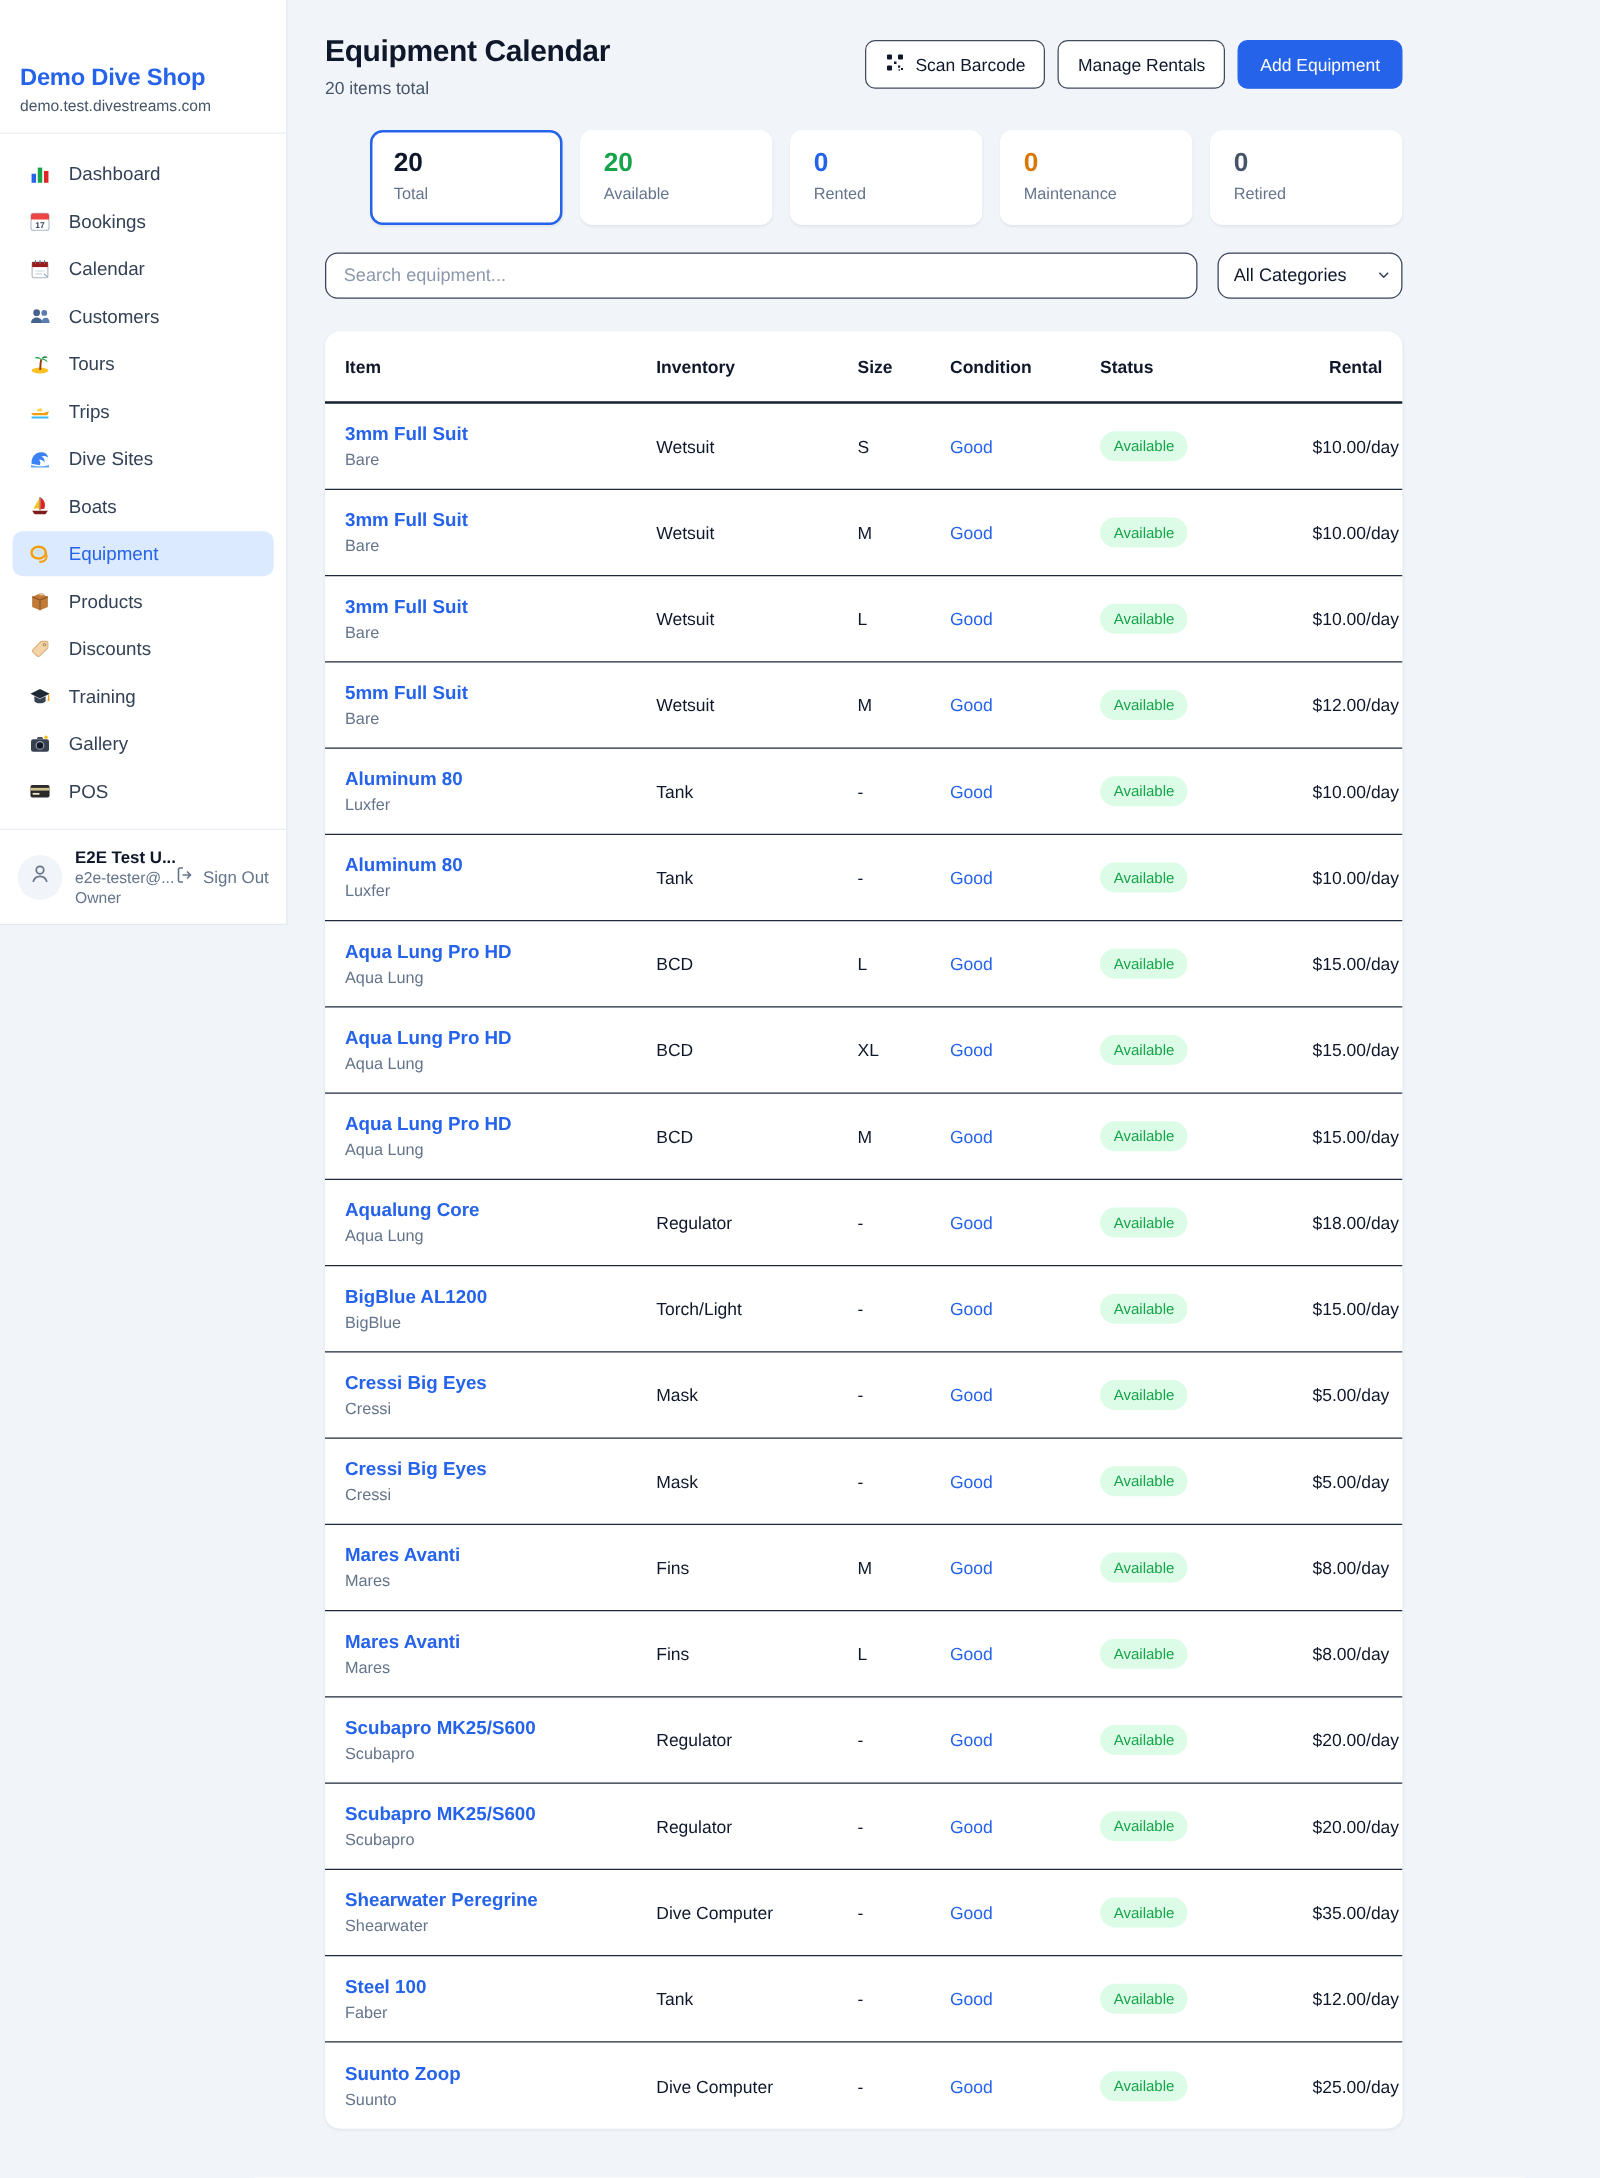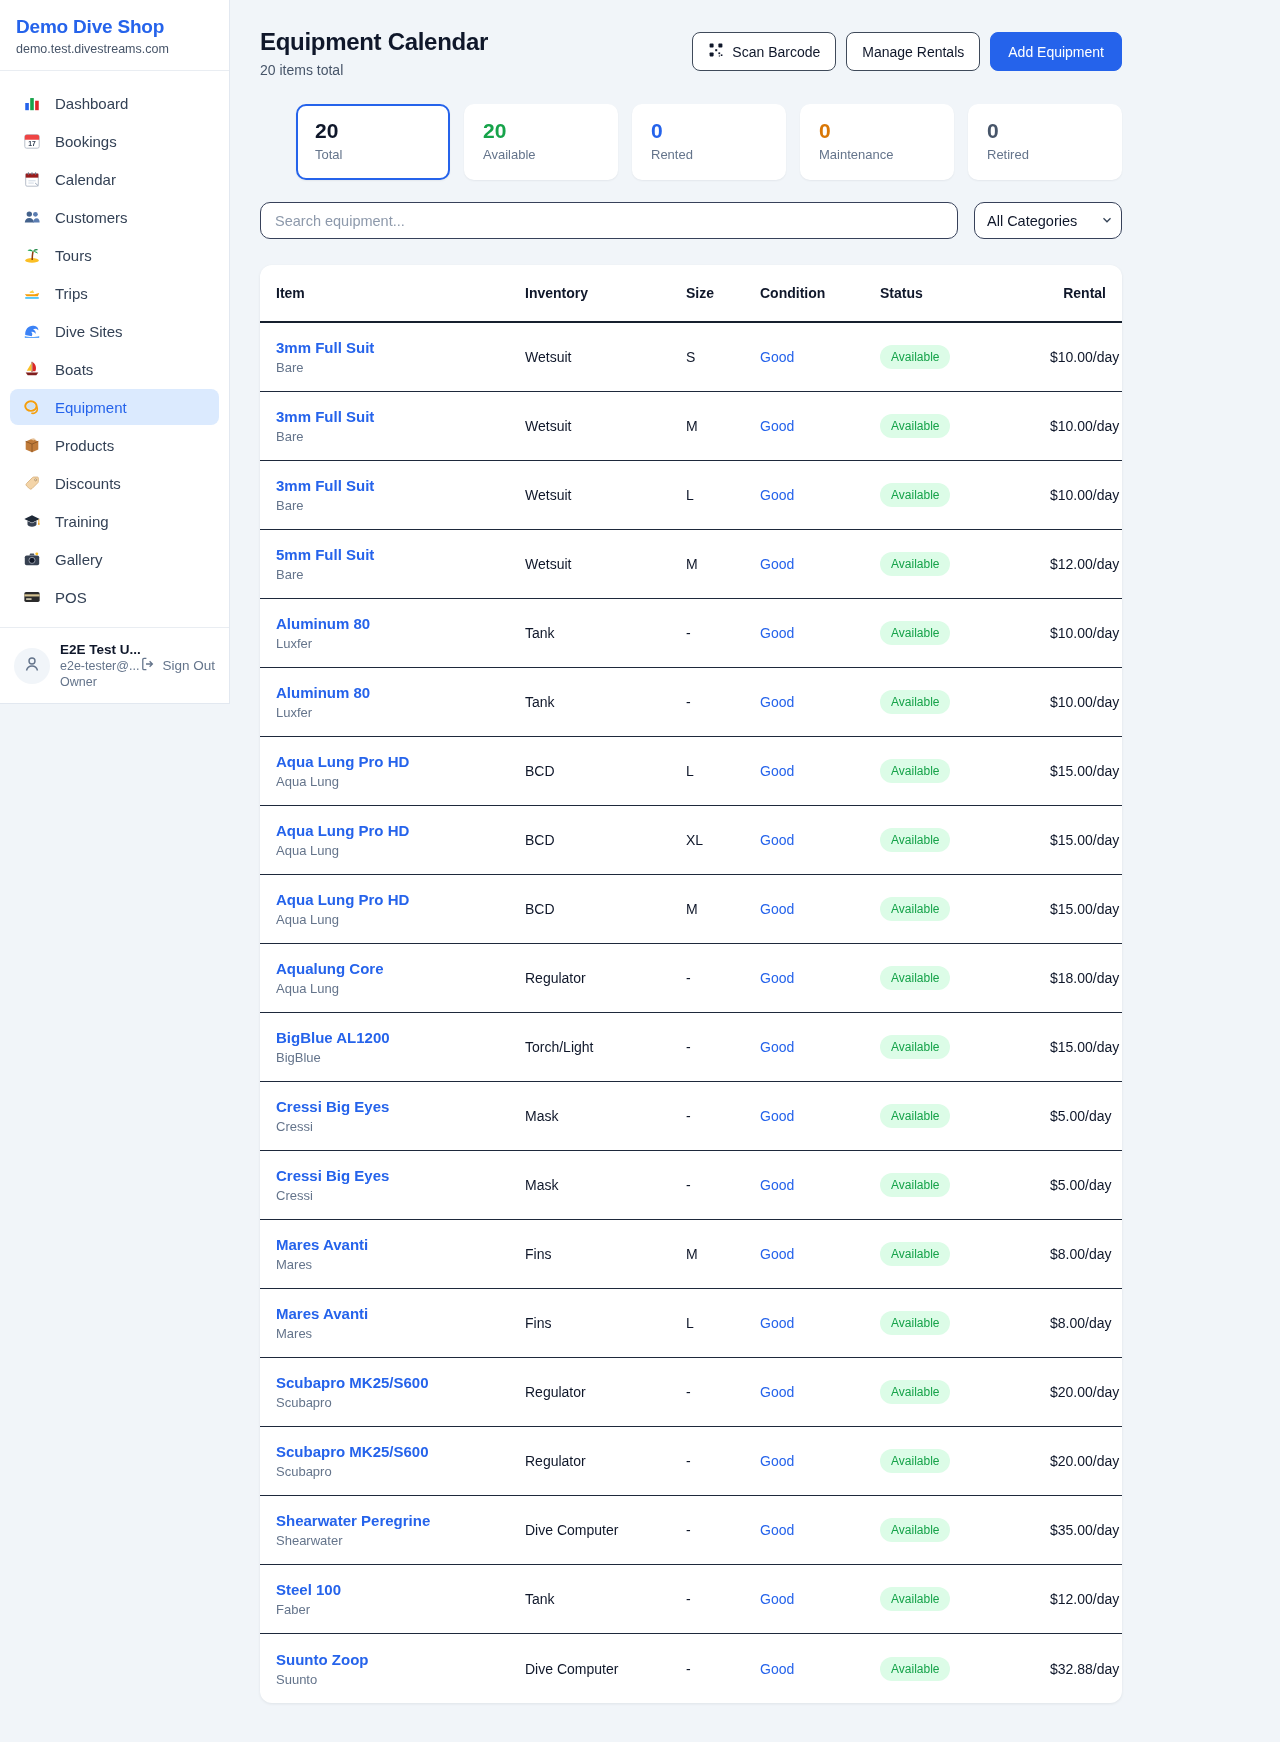--- a/index.html
+++ b/index.html
@@ -11,21 +11,21 @@
     overflow:hidden;
     position:relative;
   }
   
   .sidebar {
     position:absolute; left:0; top:0; width:230px;
     background:#fff;
     border-right:1px solid #e2e8f0;
     border-bottom:1px solid #e2e8f0;
   }
-  .brand { padding:16px 16px 14px; border-bottom:1px solid #e9edf2; }
+  .brand { padding:16px 16px 14px; border-bottom:1px solid #e9edf2;margin-top:36px; }
   .brand-name { font-size:19px; font-weight:bold; color:#2563eb; letter-spacing:-0.2px; }
   .brand-domain { font-size:12.5px; color:#475569; margin-top:4px; }
   .nav { padding:14px 10px 10px; }
   .nav-item {
     display:flex; align-items:center; gap:13px;
     padding:9px 12px; margin-bottom:2px;
     border-radius:8px; font-size:15px; color:#334155; cursor:pointer;
   }
   .nav-item.active { background:#dbeafe; color:#2563eb; }
   .nav-icon { width:20px; height:18px; display:flex; align-items:center; justify-content:center; flex:0 0 20px; }
@@ -573,18 +573,18 @@
           </div>
           <div class="tgrid trow">
             <div>
               <div class="item-name">Suunto Zoop</div>
               <div class="item-brand">Suunto</div>
             </div>
             <div class="td">Dive Computer</div>
             <div class="td">-</div>
             <div class="td-condition">Good</div>
             <div><span class="pill">Available</span></div>
-            <div class="td td-rental">$32.88/day</div>
+            <div class="td td-rental">$25.00/day</div>
           </div>
         </div>
     </div>
   </div>
 </main>
 
 </body></html>

